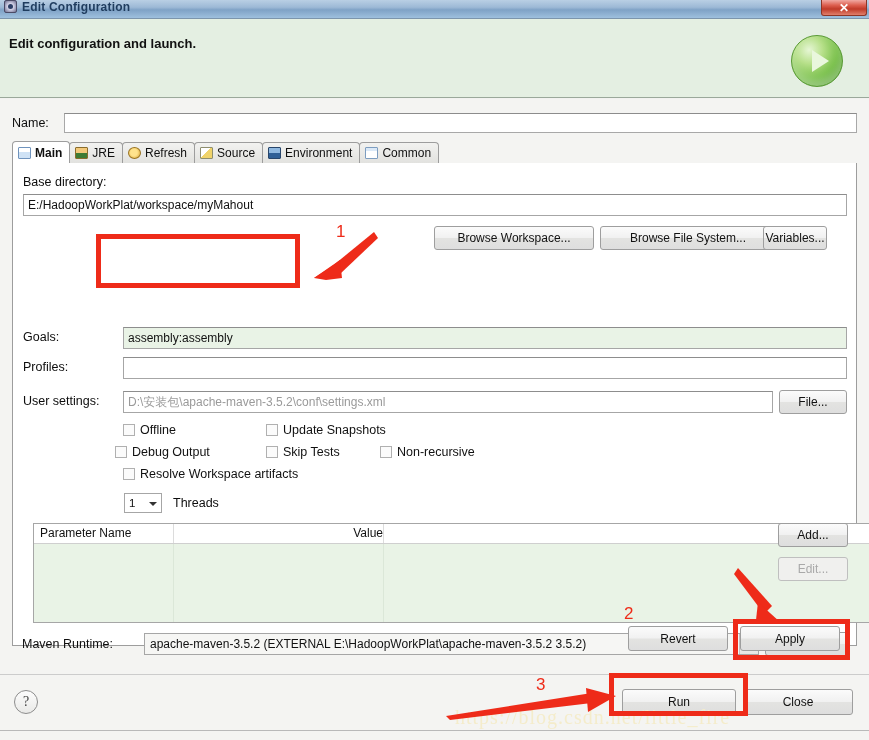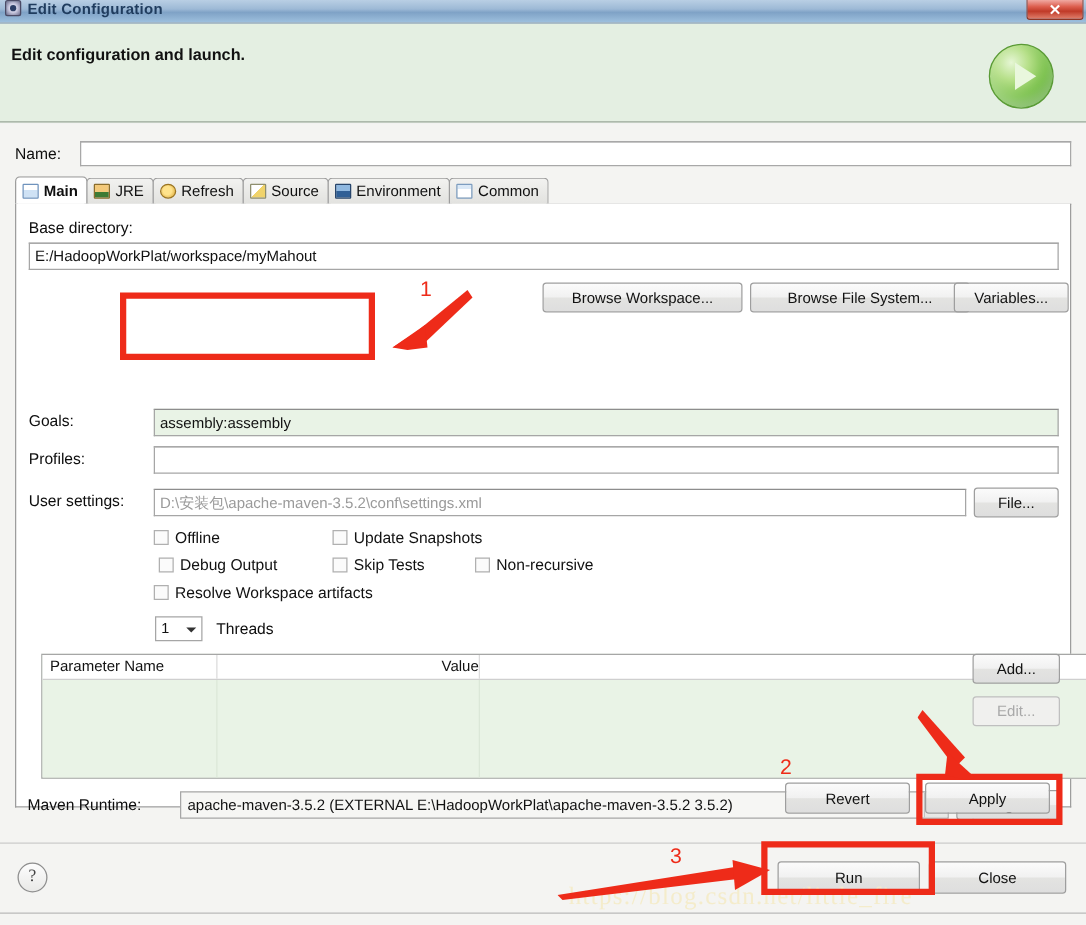--- a/index.html
+++ b/index.html
@@ -435,42 +435,42 @@
       </div>
     </div>
 
     <div class="panel">
 
       <div class="fld-label" style="left:10px; top:12px;">Base directory:</div>
       <div class="textbox" style="left:10px; top:31px; width:824px;">E:/HadoopWorkPlat/workspace/myMahout</div>
 
       <div class="btn" style="left:421px; top:63px; width:160px;">Browse Workspace...</div>
       <div class="btn" style="left:587px; top:63px; width:176px;">Browse File System...</div>
-      <div class="btn" style="left:750px; top:63px; width:92px;">Variables...</div>
+      <div class="btn" style="left:750px; top:63px; width:64px;">Variables...</div>
 
       <div class="fld-label" style="left:10px; top:167px;">Goals:</div>
       <div class="textbox green" style="left:110px; top:164px; width:724px;">assembly:assembly</div>
 
       <div class="fld-label" style="left:10px; top:197px;">Profiles:</div>
       <div class="textbox" style="left:110px; top:194px; width:724px;"></div>
 
       <div class="fld-label" style="left:10px; top:231px;">User settings:</div>
       <div class="textbox disabled" style="left:110px; top:228px; width:650px;">D:\安装包\apache-maven-3.5.2\conf\settings.xml</div>
       <div class="btn" style="left:766px; top:227px; width:68px;">File...</div>
 
       <div class="chk" style="left:110px; top:260px;">
         <span class="box"></span>
         <span>Offline</span>
       </div>
       <div class="chk" style="left:253px; top:260px;">
         <span class="box"></span>
         <span>Update Snapshots</span>
       </div>
 
-      <div class="chk" style="left:114px; top:282px;">
+      <div class="chk" style="left:102px; top:282px;">
         <span class="box"></span>
         <span>Debug Output</span>
       </div>
       <div class="chk" style="left:253px; top:282px;">
         <span class="box"></span>
         <span>Skip Tests</span>
       </div>
       <div class="chk" style="left:367px; top:282px;">
         <span class="box"></span>
         <span>Non-recursive</span>

